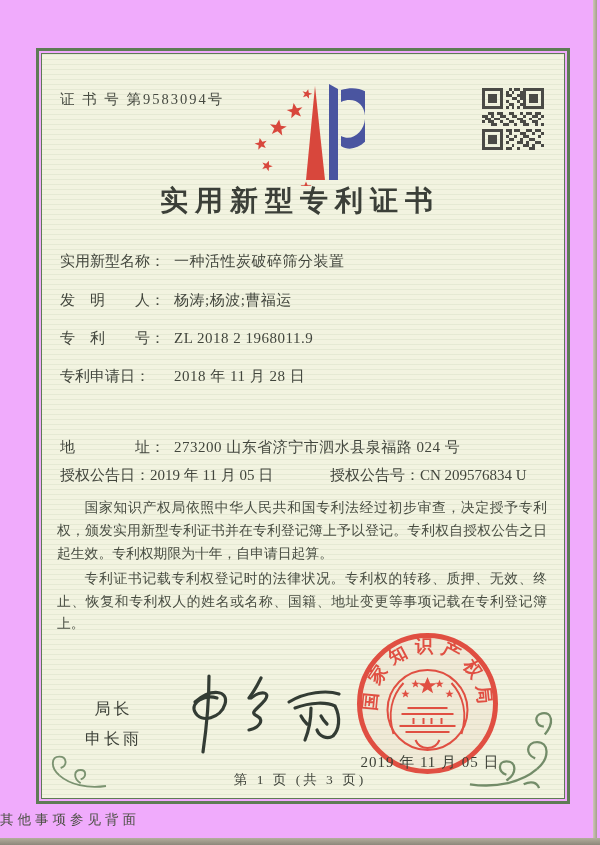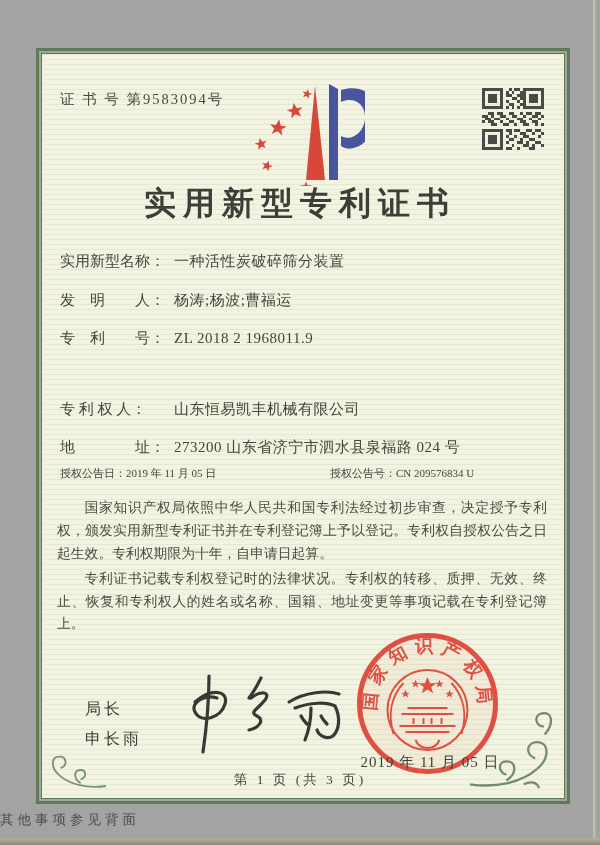--- a/index.html
+++ b/index.html
@@ -1,35 +1,35 @@
 <!DOCTYPE html>
 <html><head>
 <meta charset="utf-8">
 <style>
   html,body{margin:0;padding:0;}
   body{width:600px;height:845px;background:#e8e4d6;font-family:"Liberation Serif","DejaVu Serif",serif;}
-  .page{position:relative;width:600px;height:845px;background:#a3a3a3;overflow:hidden;}
+  .page{position:relative;width:600px;height:845px;background:#f0abfc;overflow:hidden;}
   .abs{position:absolute;}
   
   .frame-outer{left:36px;top:48px;width:528px;height:750px;border:3px solid #5e7b55;}
   .frame-inner{position:absolute;left:2px;top:2px;right:2px;bottom:2px;border:1px solid #5e7b55;
      background:#f2f3e0;
      background-image:repeating-linear-gradient(180deg, rgba(150,175,135,.14) 0 1px, rgba(0,0,0,0) 1px 5px);}
   .cert-no{left:60px;top:90px;font-size:14.5px;letter-spacing:2px;color:#464a41;}
-  .title{left:36px;top:182px;width:528px;text-align:center;font-size:32px;font-weight:600;
+  .title{left:36px;top:182px;width:528px;text-align:center;font-size:28px;font-weight:600;
      letter-spacing:7px;color:#3b3f38;}
   .row{left:60px;width:490px;font-size:15px;color:#42463d;white-space:nowrap;}
   .row .lbl{display:inline-block;min-width:114px;}
   .row .val{letter-spacing:.5px;}
-  .grant-row{left:60px;top:466px;width:492px;font-size:11px;color:#42463d;display:flex;}
+  .grant-row{left:60px;top:466px;width:492px;font-size:15px;color:#42463d;display:flex;}
   .grant-left{width:270px;}
   .paras{left:57px;top:497px;width:490px;font-size:13.8px;line-height:1.66;color:#474c41;
      text-align:justify;}
   .paras p{margin:0 0 2px 0;text-indent:2em;font-family:Liberation Serif, serif;}
-  .signer{left:85px;top:694px;font-size:16px;color:#3d4138;line-height:30px;letter-spacing:3px;}
+  .signer{left:85px;top:694px;font-size:16px;color:#3d4138;line-height:30px;letter-spacing:3px;text-align:center;}
   .seal-date{left:340px;top:753px;width:180px;text-align:center;font-size:15px;color:#3c4036;
      letter-spacing:1px;}
   .page-info{left:36px;top:771px;width:528px;text-align:center;font-size:13.5px;letter-spacing:3px;color:#42463d;}
   .back-note{left:0;top:811px;width:600px;text-align:left;font-size:13.5px;letter-spacing:4px;color:#4a4f43;}
   .scan-edge-r{left:593px;top:0;width:4px;height:845px;background:linear-gradient(90deg,#cdc7b6,#a59f8e);}
   .scan-edge-b{left:0;top:838px;width:600px;height:7px;background:linear-gradient(180deg,#b4ae9d,#8d887b);}
   svg{display:block;}
 </style>
 </head>
 <body>
@@ -76,22 +76,22 @@
 
   <div class="abs row" style="top:252px">
     <span class="lbl">实用新型名称：</span><span class="val">一种活性炭破碎筛分装置</span>
   </div>
   <div class="abs row" style="top:291px">
     <span class="lbl">发　明　　人：</span><span class="val">杨涛;杨波;曹福运</span>
   </div>
   <div class="abs row" style="top:329px">
     <span class="lbl">专　利　　号：</span><span class="val">ZL 2018 2 1968011.9</span>
   </div>
-  <div class="abs row" style="top:400px">
-    <span class="lbl">专 利 权 人：</span><span class="val">山东恒易凯丰机械有限公司</span>
+  <div class="abs row" style="top:367px">
+    <span class="lbl">专利申请日：</span><span class="val">2018 年 11 月 28 日</span>
   </div>
   <div class="abs row" style="top:438px">
     <span class="lbl">地　　　　址：</span><span class="val">273200 山东省济宁市泗水县泉福路 024 号</span>
   </div>
 
   <div class="abs grant-row">
     <div class="grant-left">
       <span>授权公告日：</span><span>2019 年 11 月 05 日</span>
     </div>
     <div>

